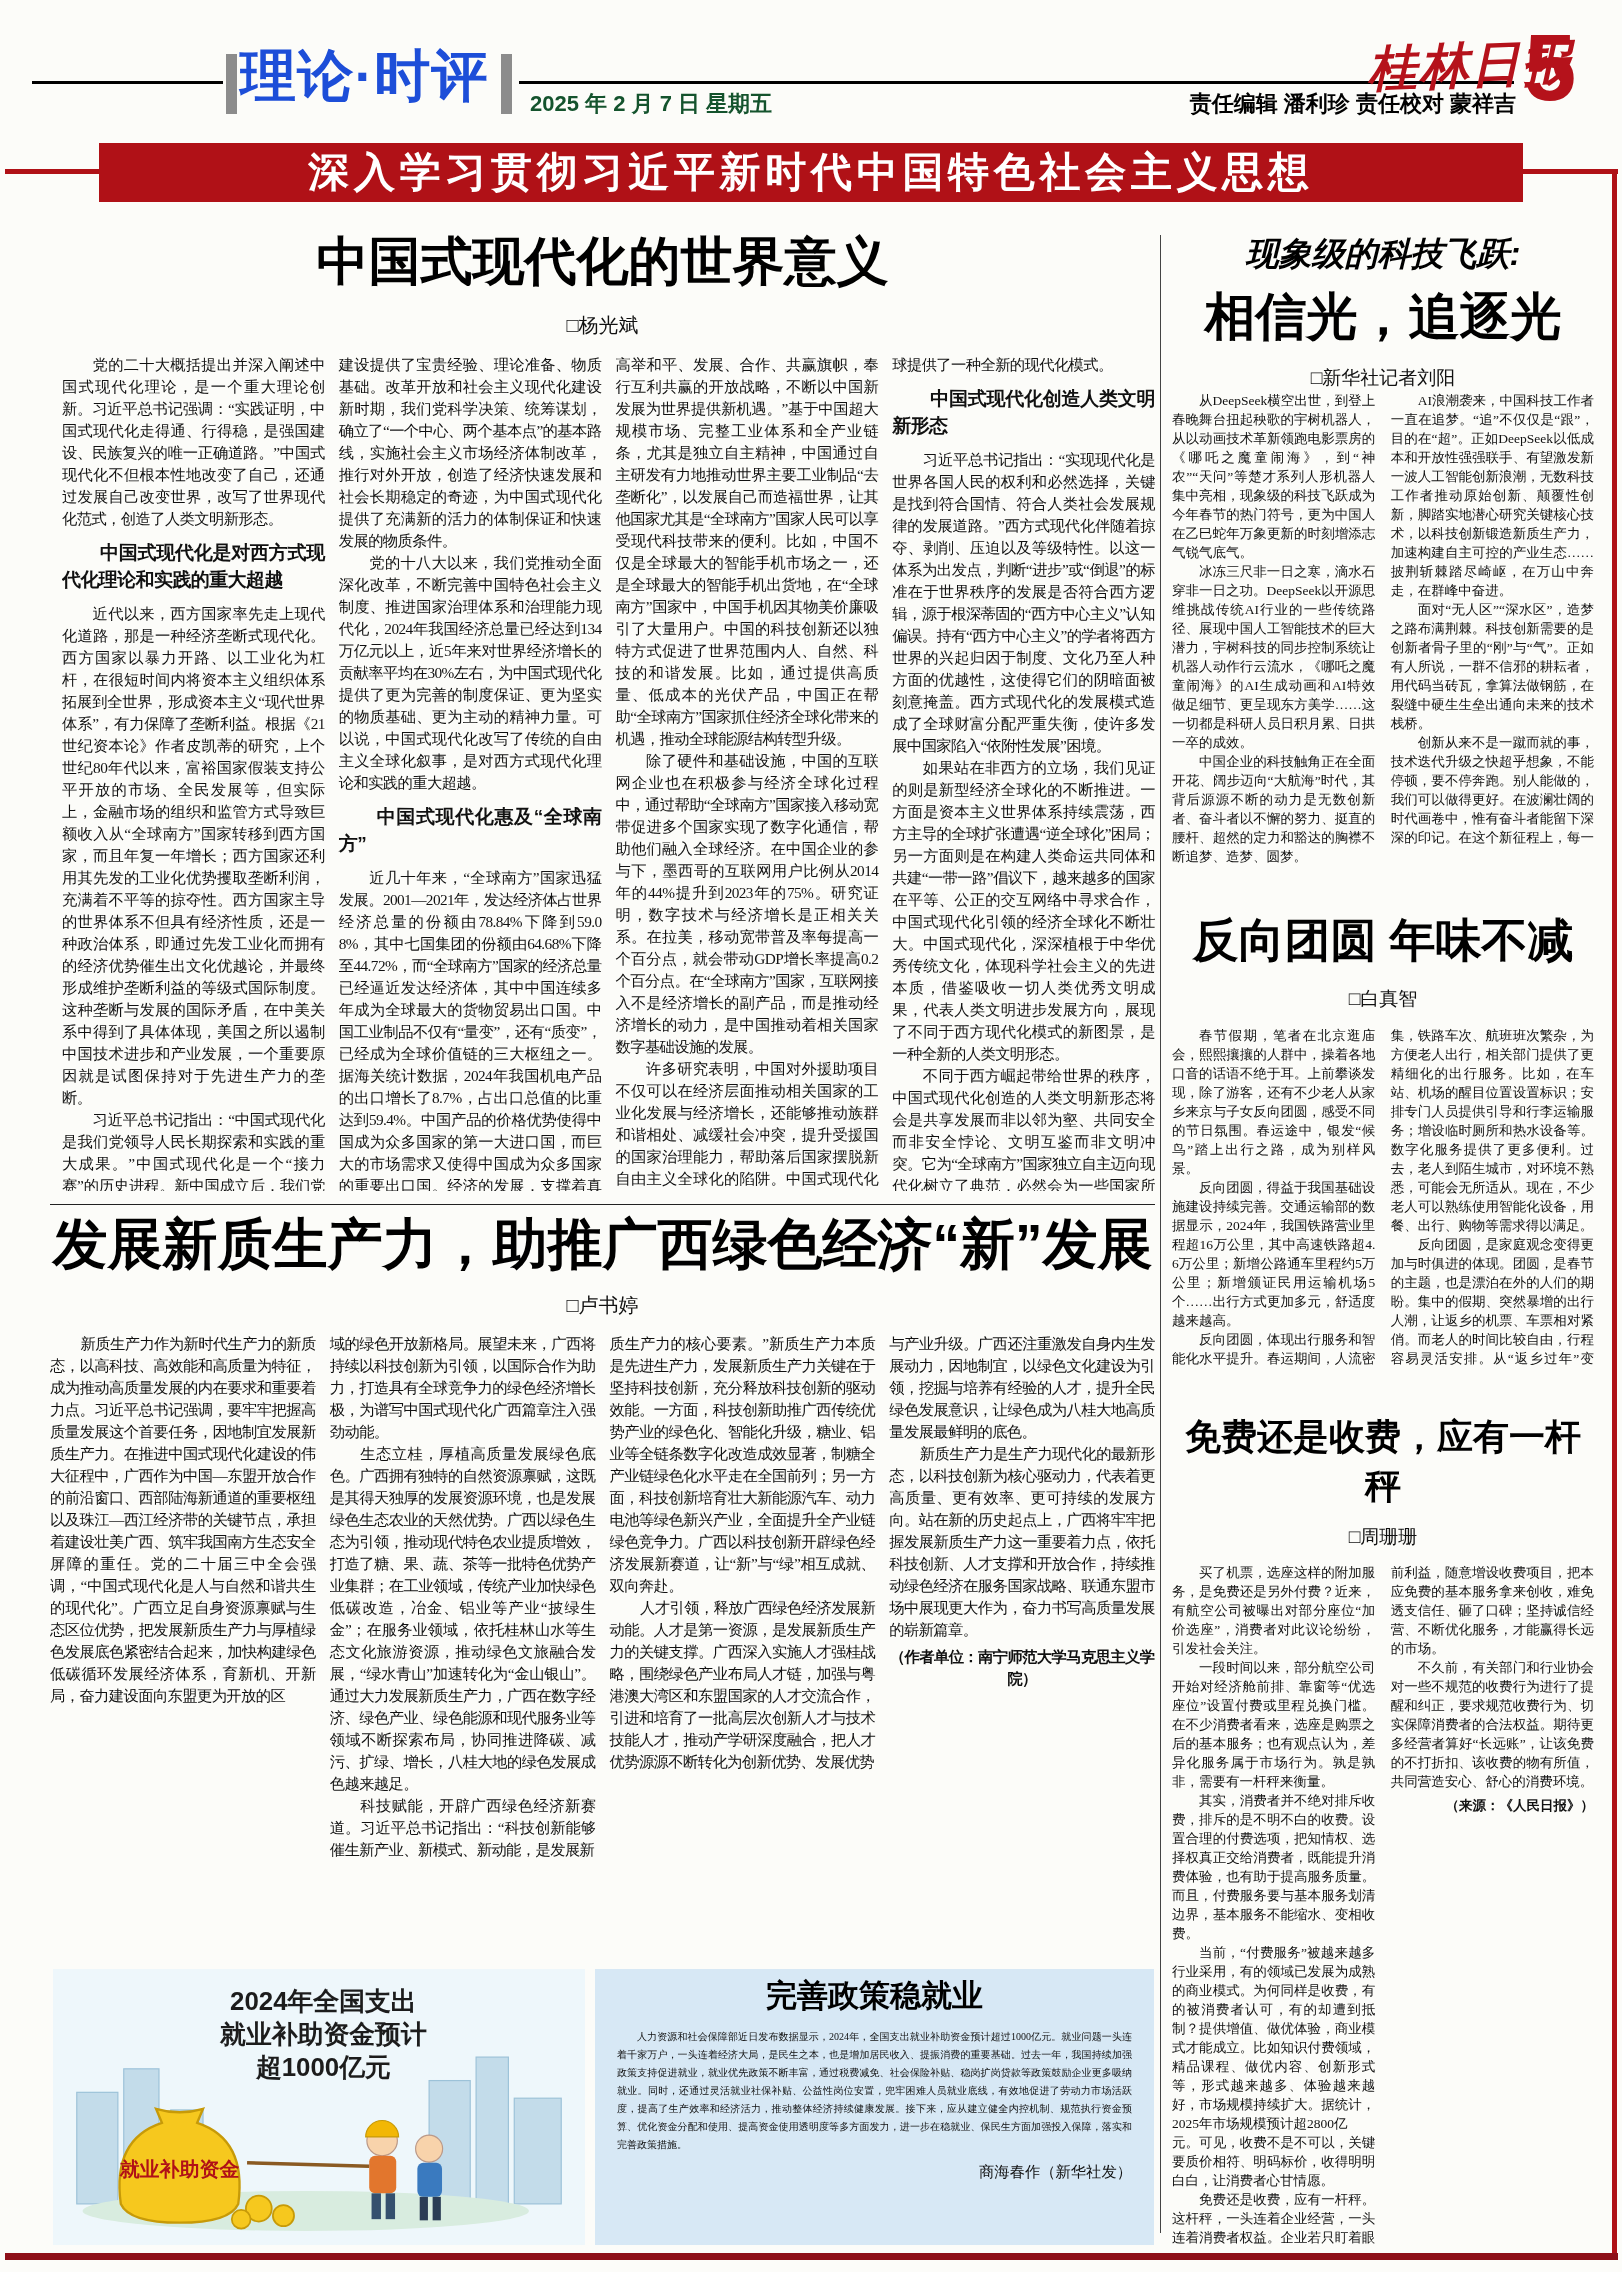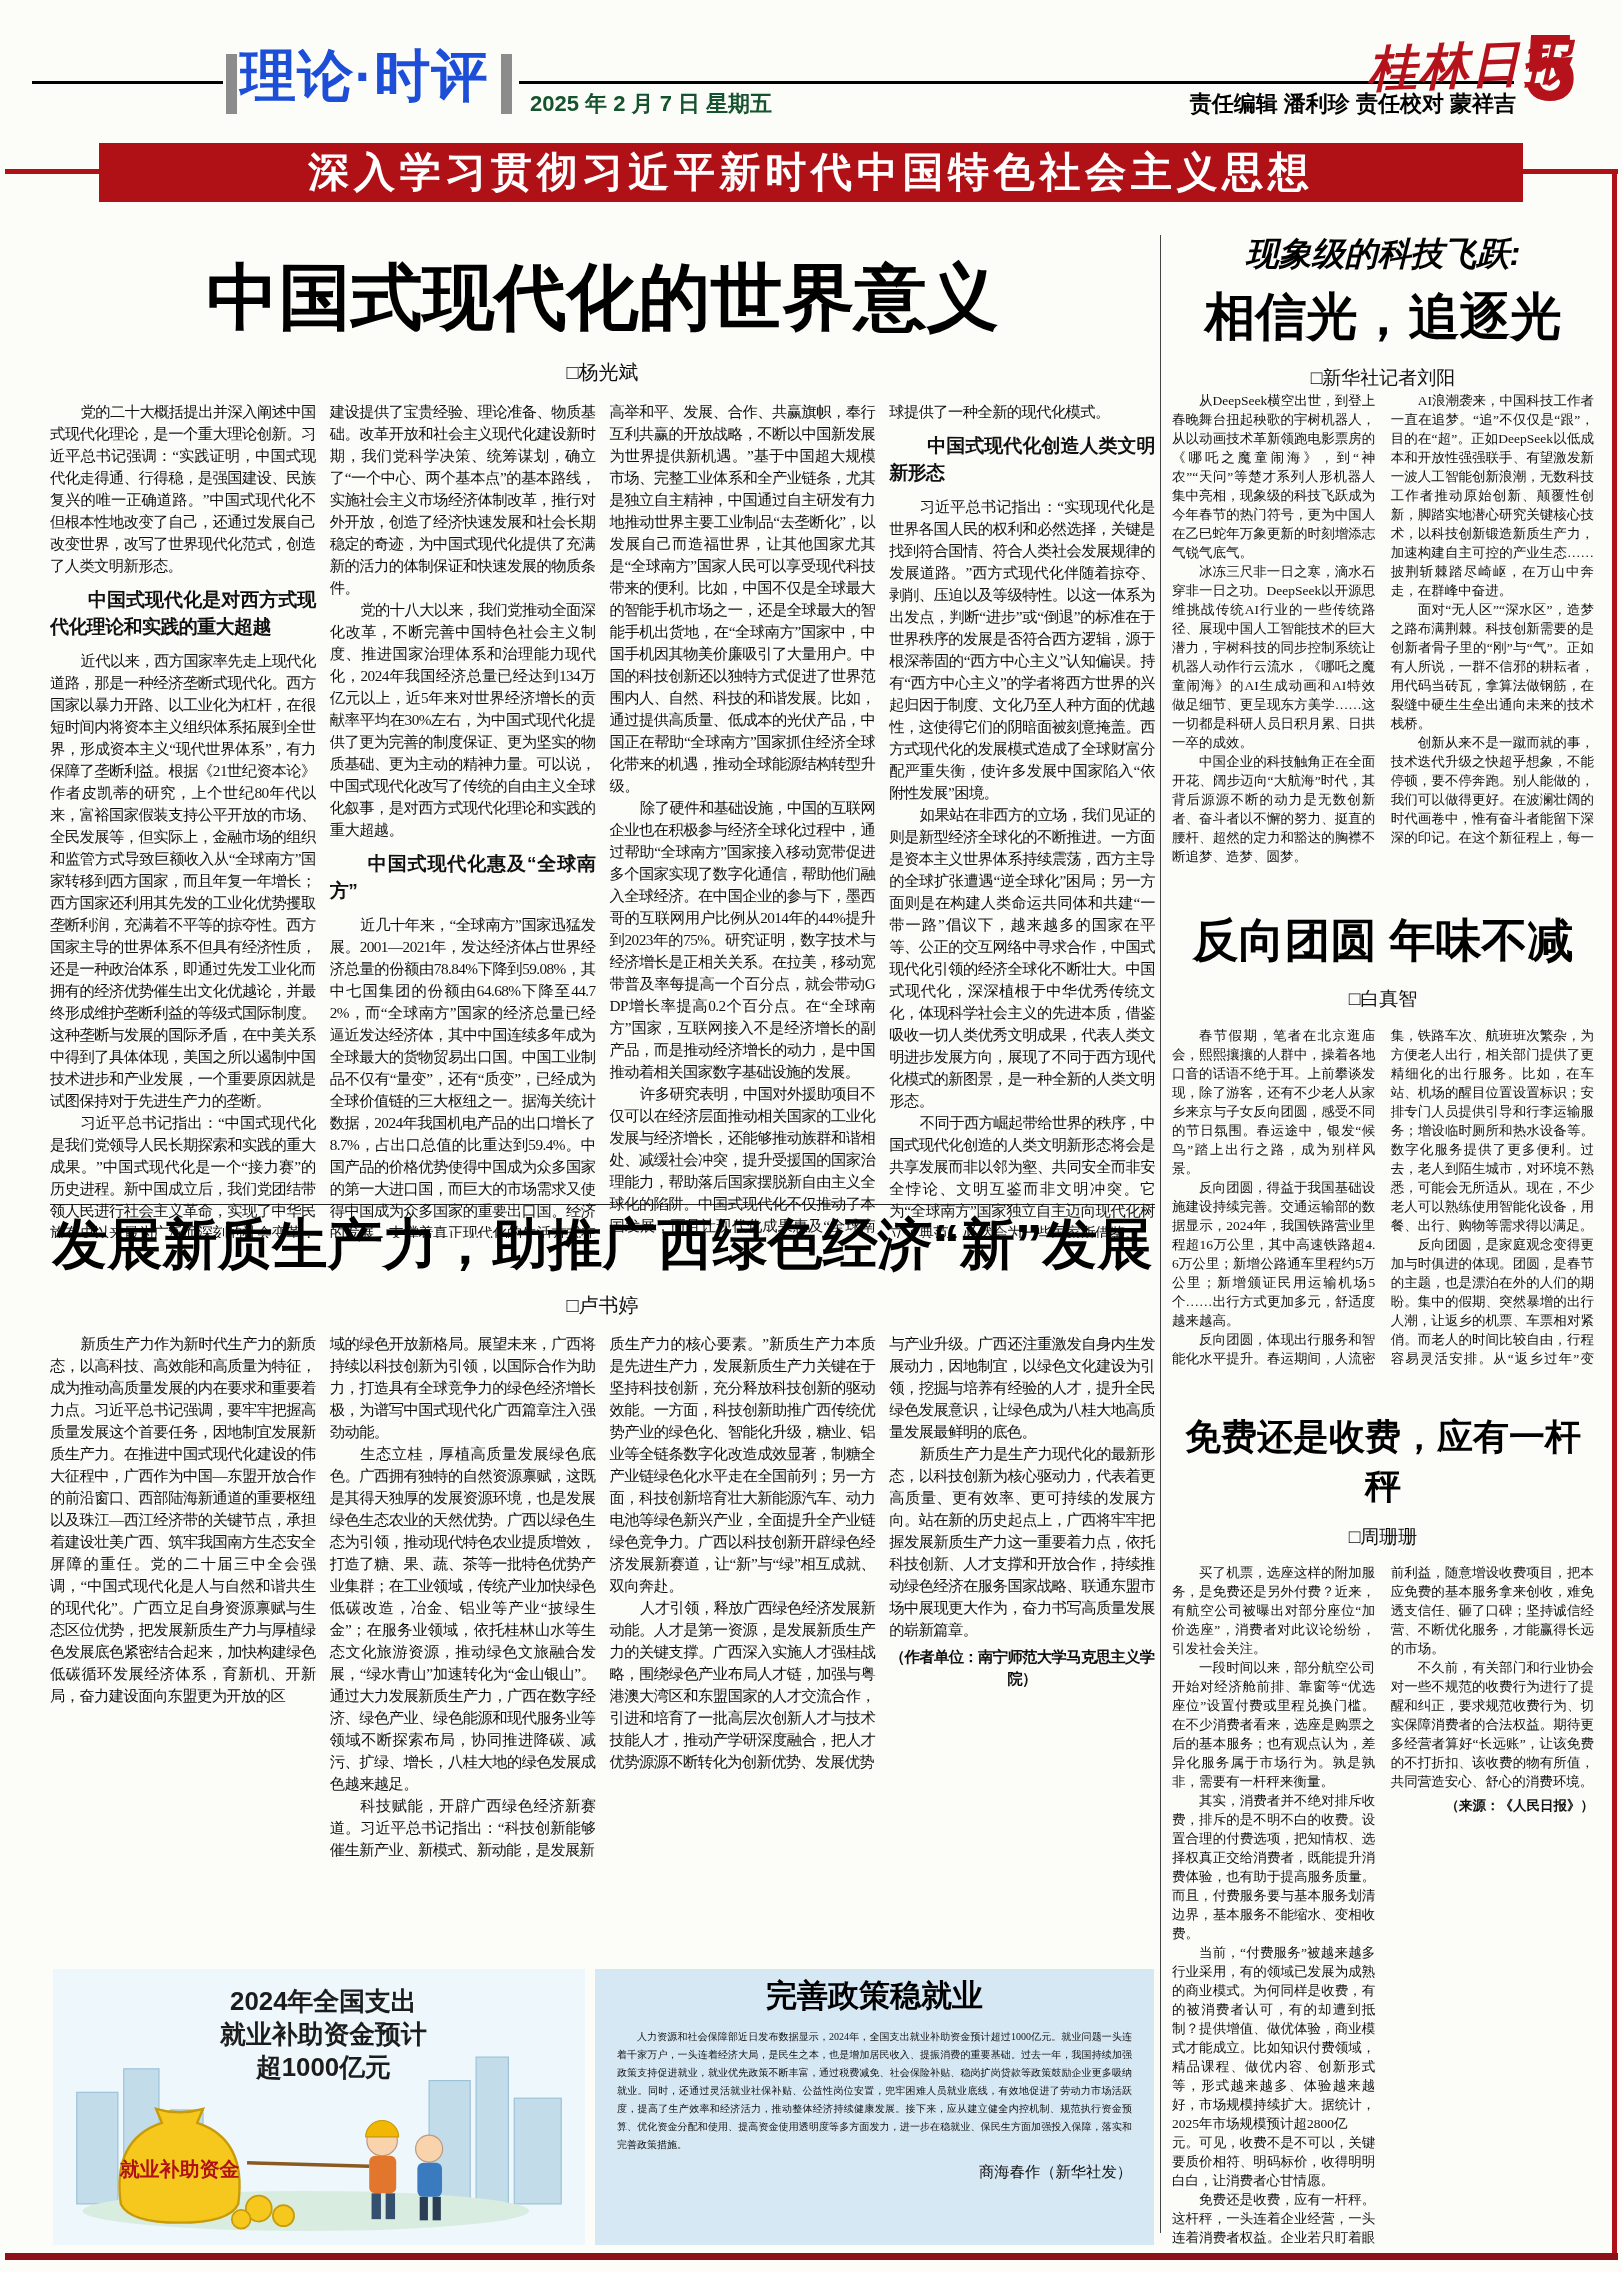--- a/index.html
+++ b/index.html
@@ -66,23 +66,23 @@
 
   <div class="abs redline" style="left:4.7px;top:169px;width:94px;"></div>
   <div class="abs banner" style="left:99px;top:143px;width:1424px;height:59px;">深入学习贯彻习近平新时代中国特色社会主义思想</div>
   <div class="abs redline" style="left:1523px;top:169px;width:95px;"></div>
   <div class="abs redvline" style="left:1612px;top:169px;height:2090px;"></div>
   <div class="abs bottomline" style="left:4.7px;top:2253px;width:1613px;"></div>
   <div class="abs vdiv" style="left:1160px;top:235px;height:1998px;"></div>
   <div class="abs hdiv" style="left:50px;top:1204px;width:1105px;"></div>
 
   <div class="abs" style="left:50px;top:232px;width:1105px;">
-    <div class="art-title" style="font-size:72px;line-height:1.15;margin-top:24px;">中国式现代化的世界意义</div>
+    <div class="art-title" style="font-size:52px;line-height:1.15;">中国式现代化的世界意义</div>
     <div class="byline" style="margin-top:20px;">□杨光斌</div>
-    <div class="cols body-text" style="margin-top:15.3px;height:837px;">
+    <div class="cols body-text" style="margin-top:15.3px;height:837px;margin-left:12px;">
       <div class="col">
           <p class="para">党的二十大概括提出并深入阐述中国式现代化理论，是一个重大理论创新。习近平总书记强调：“实践证明，中国式现代化走得通、行得稳，是强国建设、民族复兴的唯一正确道路。”中国式现代化不但根本性地改变了自己，还通过发展自己改变世界，改写了世界现代化范式，创造了人类文明新形态。</p>
           <div class="subhead">中国式现代化是对西方式现代化理论和实践的重大超越</div>
           <p class="para">近代以来，西方国家率先走上现代化道路，那是一种经济垄断式现代化。西方国家以暴力开路、以工业化为杠杆，在很短时间内将资本主义组织体系拓展到全世界，形成资本主义“现代世界体系”，有力保障了垄断利益。根据《21世纪资本论》作者皮凯蒂的研究，上个世纪80年代以来，富裕国家假装支持公平开放的市场、全民发展等，但实际上，金融市场的组织和监管方式导致巨额收入从“全球南方”国家转移到西方国家，而且年复一年增长；西方国家还利用其先发的工业化优势攫取垄断利润，充满着不平等的掠夺性。西方国家主导的世界体系不但具有经济性质，还是一种政治体系，即通过先发工业化而拥有的经济优势催生出文化优越论，并最终形成维护垄断利益的等级式国际制度。这种垄断与发展的国际矛盾，在中美关系中得到了具体体现，美国之所以遏制中国技术进步和产业发展，一个重要原因就是试图保持对于先进生产力的垄断。</p>
           <p class="para">习近平总书记指出：“中国式现代化是我们党领导人民长期探索和实践的重大成果。”中国式现代化是一个“接力赛”的历史进程。新中国成立后，我们党团结带领人民进行社会主义革命，实现了中华民族有史以来最为广泛而深刻的社会变革，建立起独立的比较完整的工业体系和国民经济体系，为现代化</p>
         </div>
       <div class="col">
           <p class="para cont">建设提供了宝贵经验、理论准备、物质基础。改革开放和社会主义现代化建设新时期，我们党科学决策、统筹谋划，确立了“一个中心、两个基本点”的基本路线，实施社会主义市场经济体制改革，推行对外开放，创造了经济快速发展和社会长期稳定的奇迹，为中国式现代化提供了充满新的活力的体制保证和快速发展的物质条件。</p>
           <p class="para">党的十八大以来，我们党推动全面深化改革，不断完善中国特色社会主义制度、推进国家治理体系和治理能力现代化，2024年我国经济总量已经达到134万亿元以上，近5年来对世界经济增长的贡献率平均在30%左右，为中国式现代化提供了更为完善的制度保证、更为坚实的物质基础、更为主动的精神力量。可以说，中国式现代化改写了传统的自由主义全球化叙事，是对西方式现代化理论和实践的重大超越。</p>
           <div class="subhead">中国式现代化惠及“全球南方”</div>

